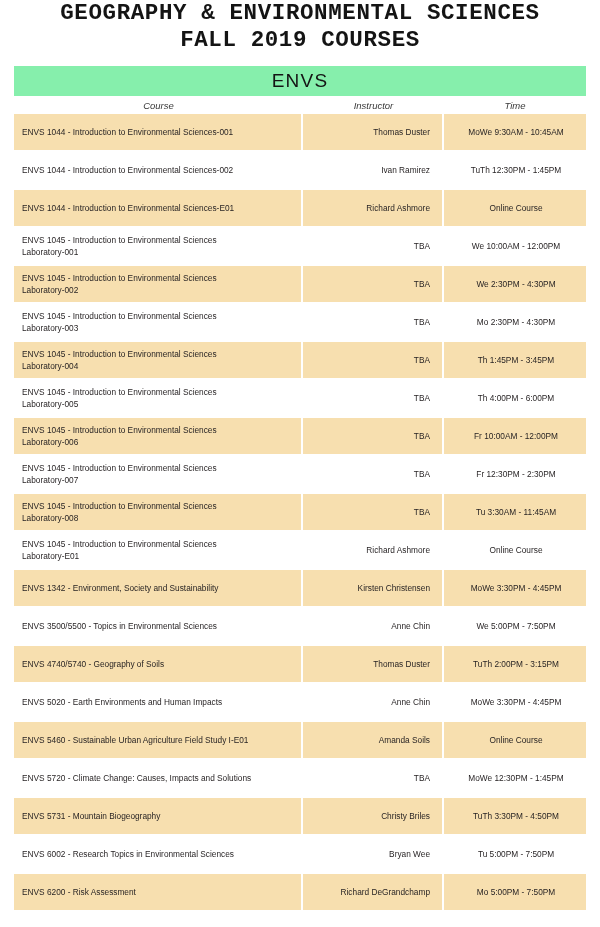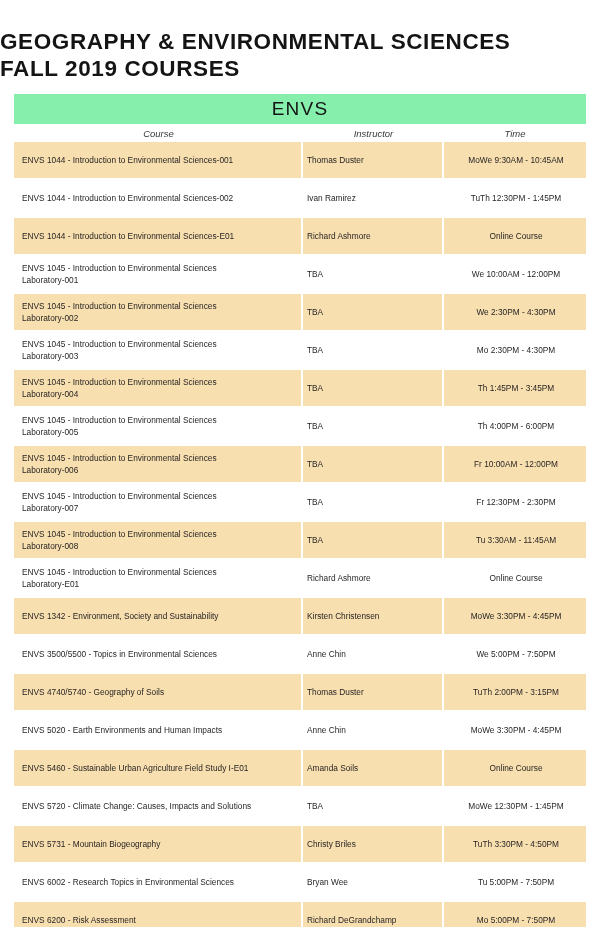--- a/index.html
+++ b/index.html
@@ -17,22 +17,22 @@
 
   .page {
     position: relative;
     width: 600px;
     height: 927px;
     box-sizing: border-box;
   }
 
   
   .title-block {
-    padding-top: 28px;
-    text-align: left;
+    text-align: center;
+    font-family: Liberation Mono, monospace;
   }
   .title-line {
     font-size: 22.5px;
     font-weight: bold;
     letter-spacing: 0.6px;
     line-height: 27px;
     text-transform: uppercase;
     color: #141414;
     white-space: nowrap;
   }
@@ -95,23 +95,23 @@
   }
 
   
   tbody td.col-course {
     text-align: left;
     padding-left: 8px;
     padding-right: 6px;
     border-right: 2px solid #ffffff;
   }
   tbody td.col-instructor {
-    text-align: left;
+    text-align: right;
     padding-left: 4px;
-    padding-right: 4px;
+    padding-right: 12px;
     border-right: 2px solid #ffffff;
   }
   tbody td.col-time {
     text-align: center;
     padding-left: 4px;
     padding-right: 2px;
   }
 
   tbody tr td {
     border-bottom: 2px solid #ffffff;

